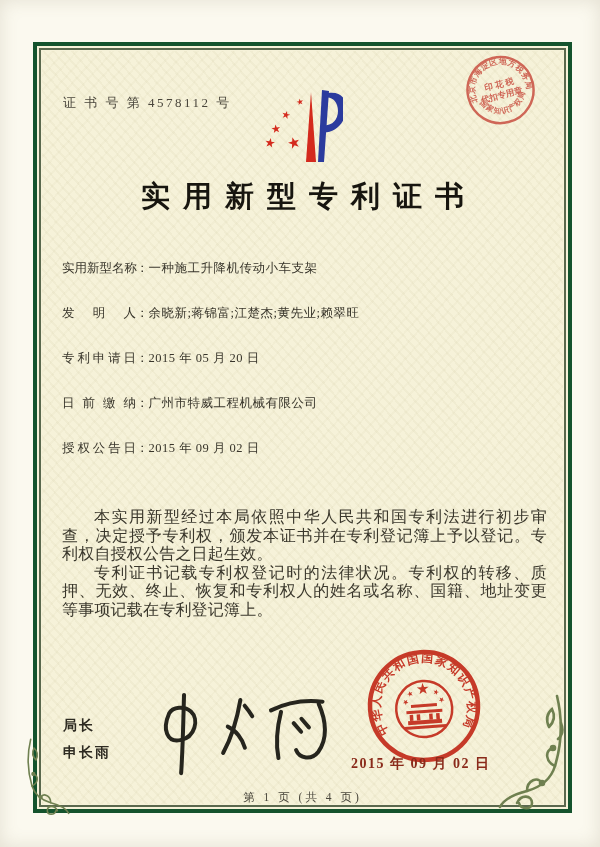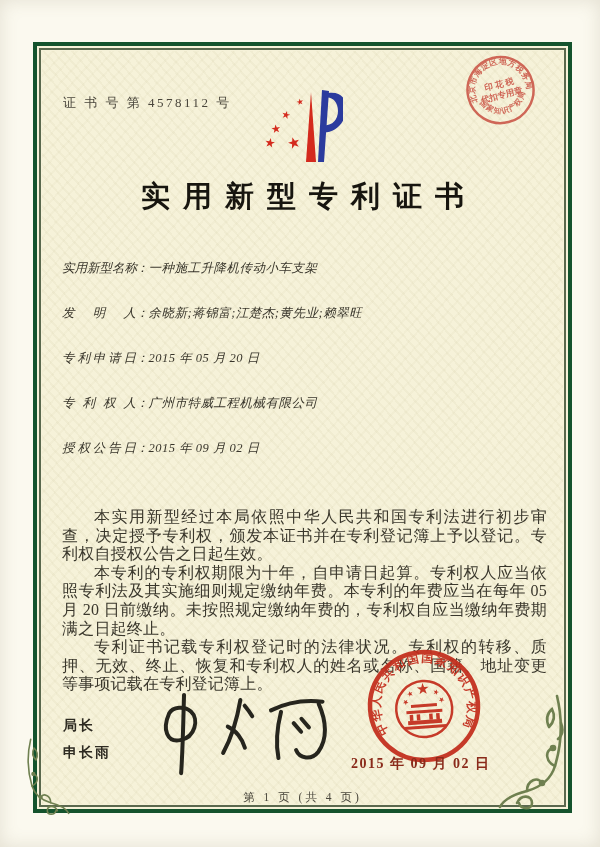--- a/index.html
+++ b/index.html
@@ -30,21 +30,21 @@
   }
   .logo{
     position:absolute; left:50%; top:40px; transform:translateX(-50%);
   }
   .title{
     position:absolute; left:0; right:0; top:131px; text-align:center;
     font-size:29px; font-weight:bold; color:#17150f;
     letter-spacing:13px; text-indent:13px; white-space:nowrap;
   }
   
-  .fields{position:absolute; left:25px; right:24px; top:214px; color:#38352b; font-size:12.5px;font-style:italic;}
+  .fields{position:absolute; left:25px; right:24px; top:214px; color:#38352b; font-size:12.5px;}
   .field{height:45px; white-space:nowrap;}
   .field .lbl{
     display:inline-block; width:74px; text-align:justify; text-align-last:justify;
     vertical-align:top;
   }
   .field .sep{display:inline-block; vertical-align:top;}
   .field .val{display:inline-block; vertical-align:top; letter-spacing:.5px;}
   
   .body-text{
     position:absolute; left:25px; right:21px; top:462px;
@@ -109,30 +109,29 @@
       <div class="field">
         <span class="lbl">实用新型名称</span><span class="sep">：</span><span class="val">一种施工升降机传动小车支架</span>
       </div>
       <div class="field">
         <span class="lbl">发明人</span><span class="sep">：</span><span class="val">余晓新;蒋锦富;江楚杰;黄先业;赖翠旺</span>
       </div>
       <div class="field">
         <span class="lbl">专利申请日</span><span class="sep">：</span><span class="val">2015 年 05 月 20 日</span>
       </div>
       <div class="field">
-        <span class="lbl">专利权人</span><span class="sep">：</span><span class="val">广州市特威工程机械有限公司</span>
+        <span class="lbl">日前缴纳</span><span class="sep">：</span><span class="val">广州市特威工程机械有限公司</span>
       </div>
       <div class="field">
         <span class="lbl">授权公告日</span><span class="sep">：</span><span class="val">2015 年 09 月 02 日</span>
       </div>
     </div>
 
     <div class="body-text">
       <p>本实用新型经过本局依照中华人民共和国专利法进行初步审查，决定授予专利权，颁发本证书并在专利登记簿上予以登记。专利权自授权公告之日起生效。</p>
-      <p>本专利的专利权期限为十年，自申请日起算。专利权人应当依照专利法及其实施细则规定缴纳年费。本专利的年费应当在每年 05 月 20 日前缴纳。未按照规定缴纳年费的，专利权自应当缴纳年费期满之日起终止。</p>
       <p>专利证书记载专利权登记时的法律状况。专利权的转移、质押、无效、终止、恢复和专利权人的姓名或名称、国籍、地址变更等事项记载在专利登记簿上。</p>
     </div>
 
     <div class="director">
       <div>局长</div>
       <div>申长雨</div>
     </div>
 
     <div class="signature">
       <svg width="200" height="95" viewBox="0 0 200 95">

